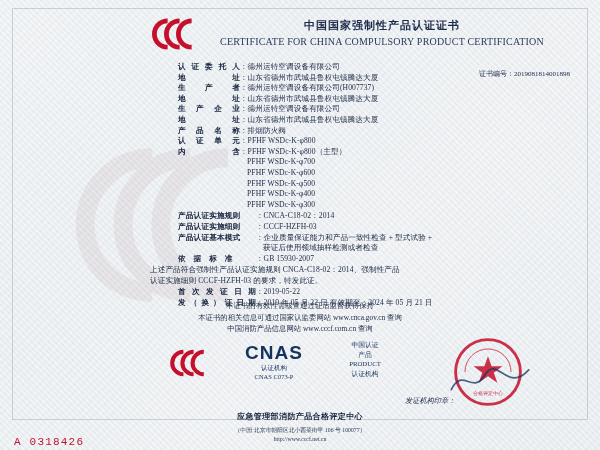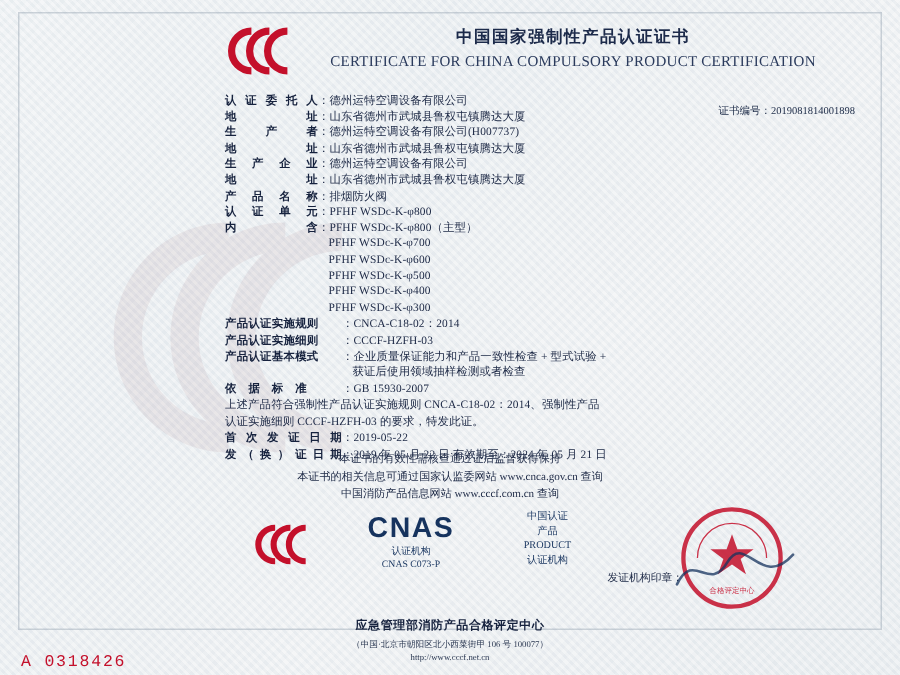--- a/index.html
+++ b/index.html
@@ -95,20 +95,21 @@
   }
   .lbl {
     width: 62px;
     flex: 0 0 62px;
     text-align: justify;
     text-align-last: justify;
     font-weight: bold;
     color: #16223e;
     white-space: nowrap;
     letter-spacing: .2px;
+    margin-left: 28px;
   }
   .lbl.plain { text-align-last: left; }
   .colon { flex: 0 0 7px; text-align: center; }
   .val {
     flex: 1 1 auto;
     color: #1b2744;
     letter-spacing: .1px;
   }
   .unit-line { line-height: 10.4px; }
   .blk { margin-top: 1px; }
@@ -158,23 +159,24 @@
     position: absolute;
     left: 330px; top: 0px;
     width: 70px;
     text-align: center;
     font-size: 6.8px;
     color: #16335e;
     line-height: 9.6px;
   }
   .seal-label {
     position: absolute;
-    left: 405px; top: 40px;
+    left: 405px; top: 56px;
     font-size: 7.2px;
     color: #1b2744;
+    font-style: italic;
   }
   .red-seal {
     position: absolute;
     left: 452px; top: -4px;
     width: 72px; height: 72px;
     opacity: .85;
   }
 
   .footer-org {
     position: absolute;

